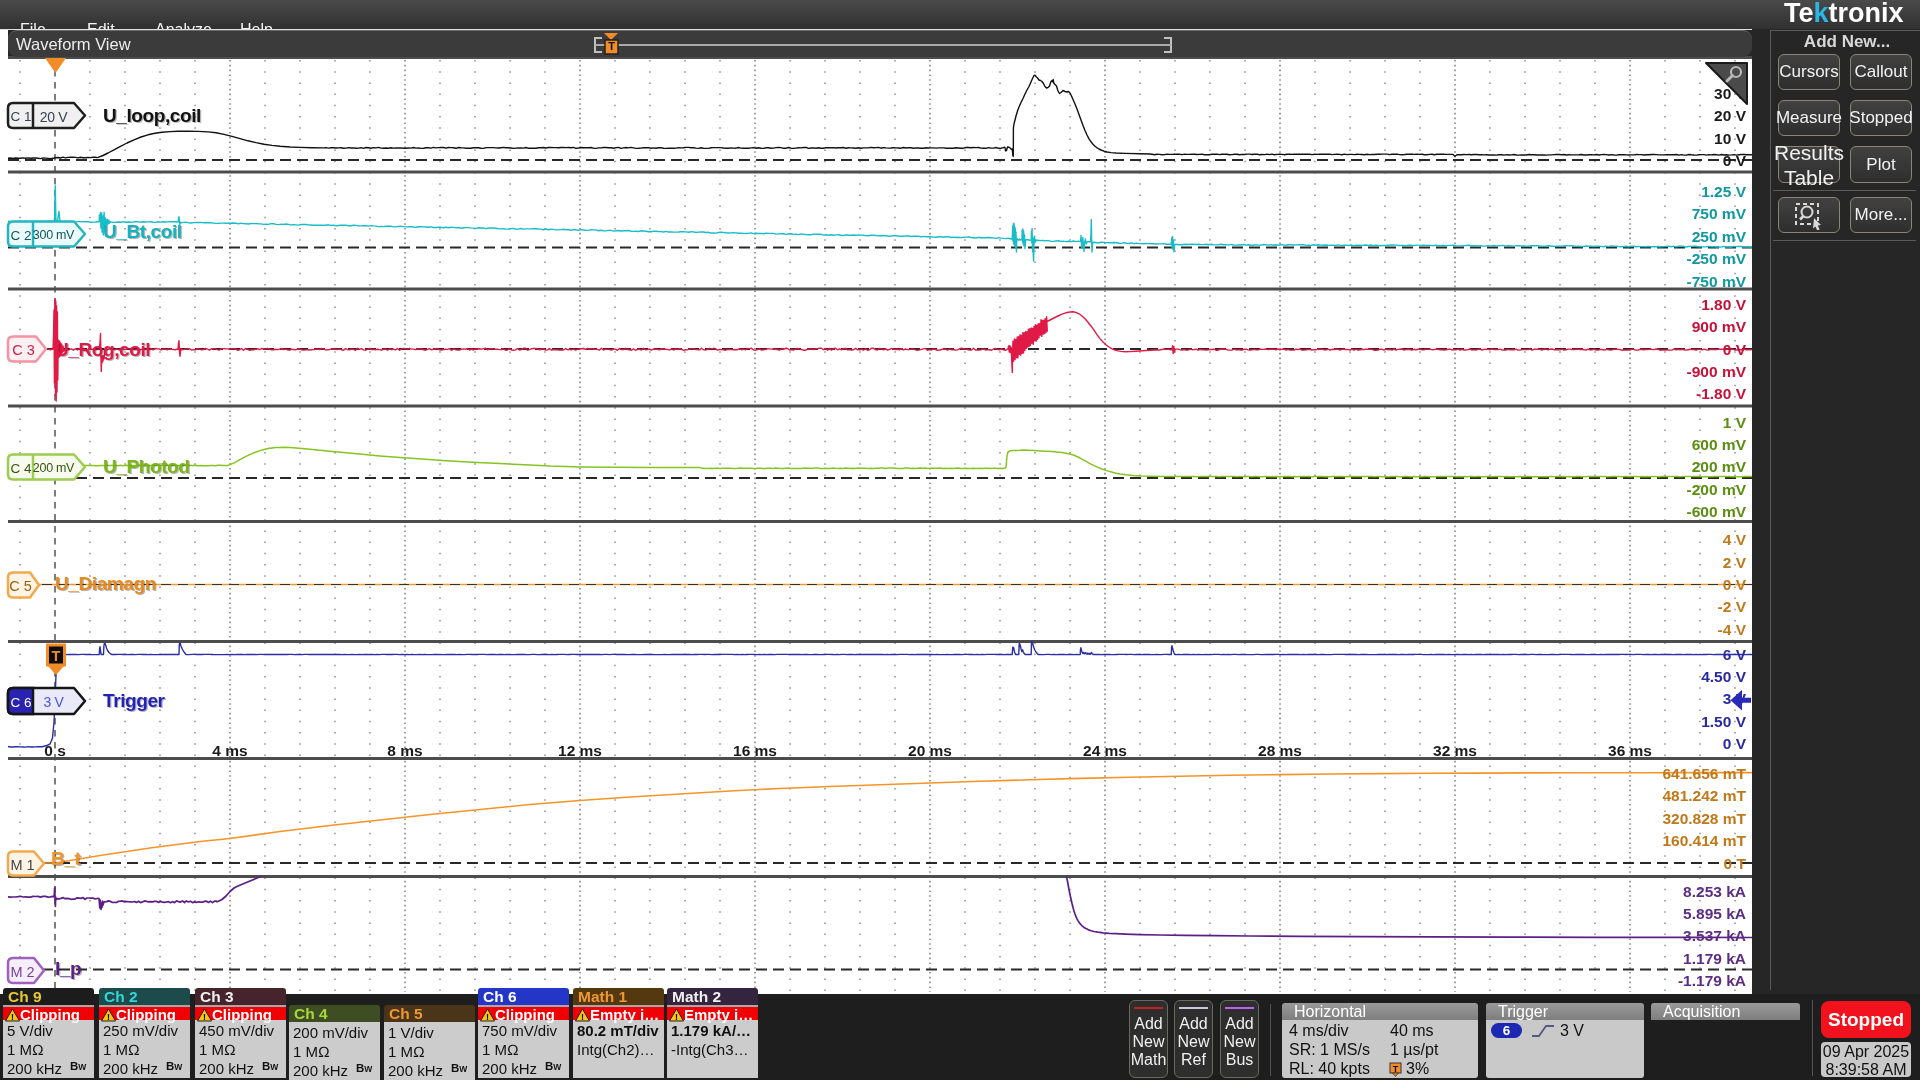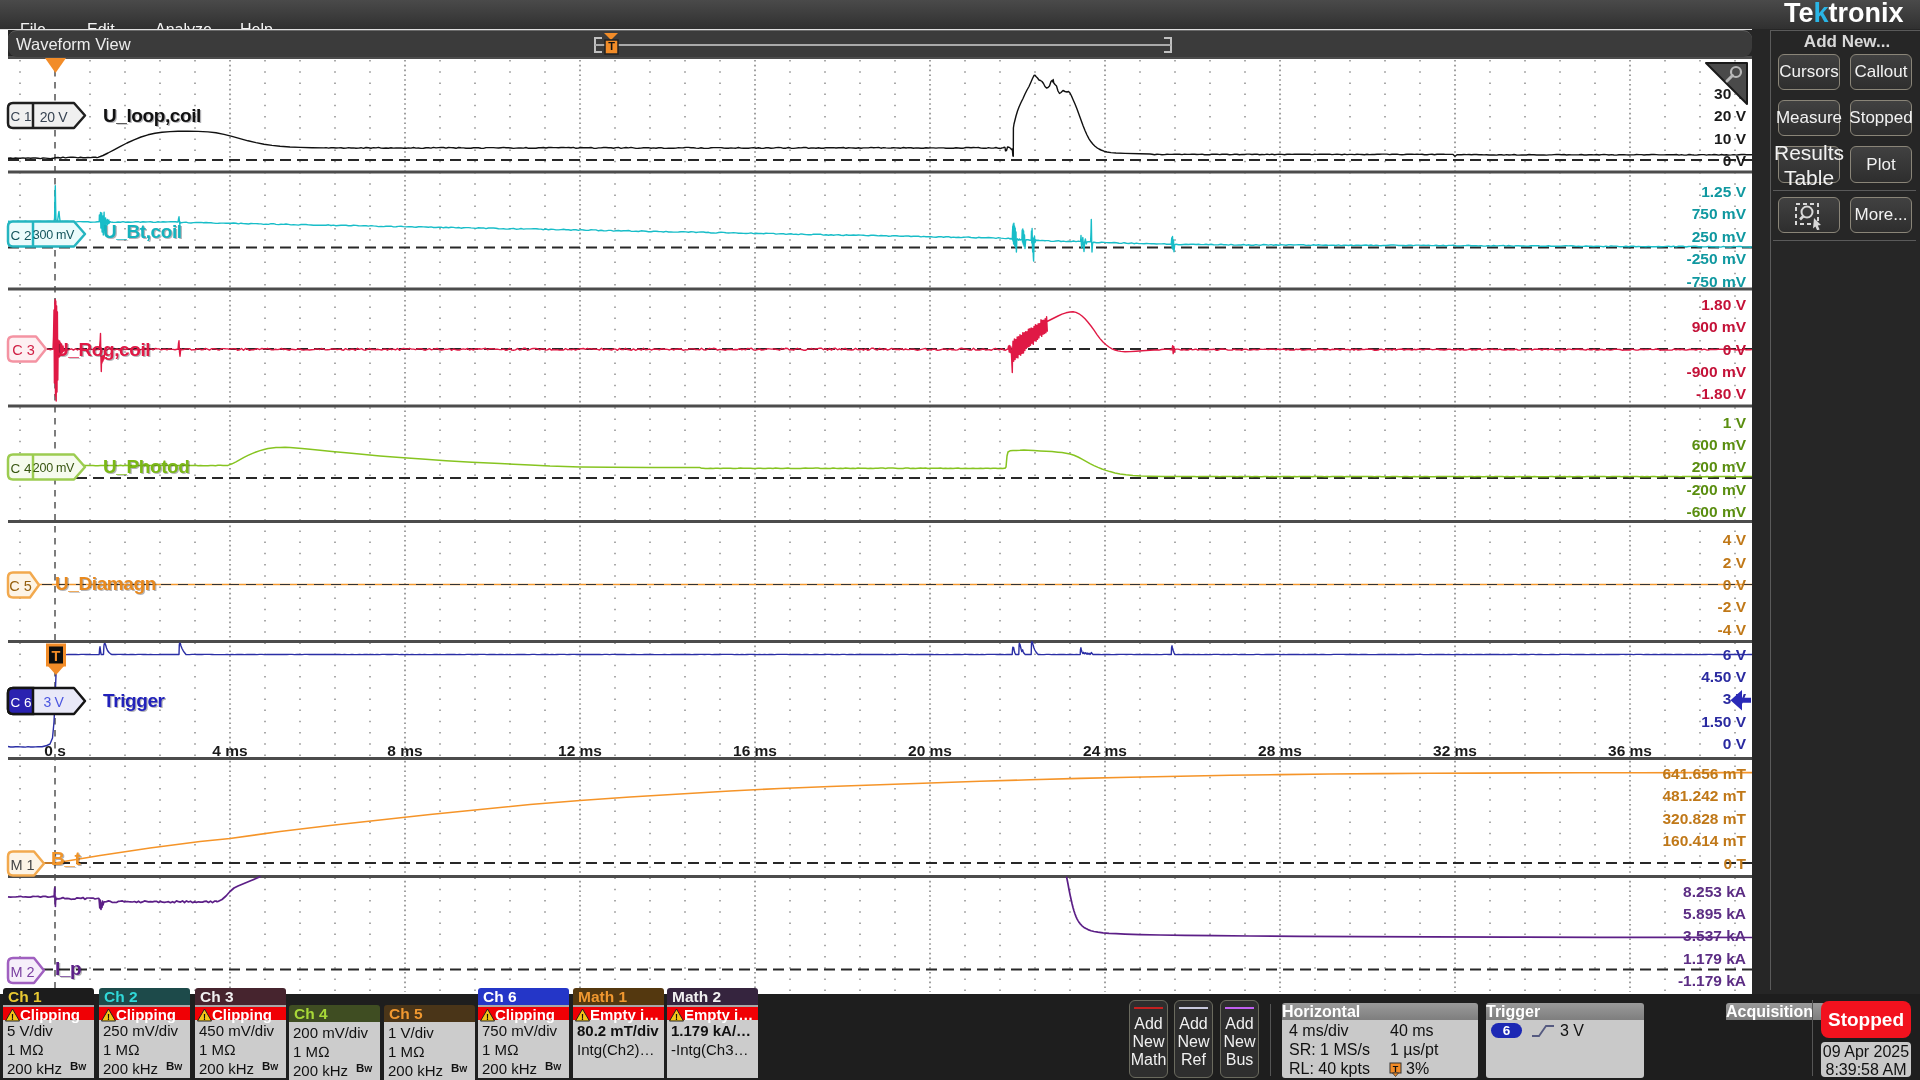--- a/index.html
+++ b/index.html
@@ -15,22 +15,22 @@
 .sbtn { position:absolute; width:62px; background:linear-gradient(#414141,#2e2e2e);
   border:1px solid #8a8578; border-radius:6px; color:#f2f2f2; font-size:17px;
   display:flex; align-items:center; justify-content:center; text-align:center; height:36px; }
 .badge { position:absolute; width:91px; top:988px; height:92px; }
 .badge .hd { height:17px; font-size:15.5px; font-weight:bold; padding-left:5px; line-height:17px;
   border-radius:3px 3px 0 0; }
 .badge .clip { height:15px; background:#f00005; color:#fff; font-size:15px; font-weight:bold;
   line-height:15px; padding-left:2px; border-top:2px solid #a8a8a8; }
 .badge .body { background:#cccccc; color:#111; font-size:15px; line-height:19px; padding:1px 0 0 4px; height:58px; }
 .panel { position:absolute; top:1003px; border-radius:3px; overflow:hidden; }
-.panel .ph { background:linear-gradient(#9a9a9a,#7e7e7e); color:#fff; font-weight:bold;
-  font-size:16px; height:17px; line-height:17px; padding-left:0; }
+.panel .ph { background:linear-gradient(#9a9a9a,#7e7e7e); color:#fff; font-weight:normal;
+  font-size:16px; height:17px; line-height:17px; padding-left:12px; }
 .panel .pb { background:#c9c9c9; color:#111; font-size:16px; position:relative; }
 </style></head>
 <body>
 <svg width="1920" height="1080" viewBox="0 0 1920 1080" style="position:absolute;left:0;top:0;font-family:'Liberation Sans',sans-serif">
 <rect x="0" y="30" width="8" height="964" fill="#ffffff"></rect>
 <rect x="8" y="57" width="1744" height="937" fill="#ffffff"></rect>
 <path d="M20,60V992 M90,60V992 M125,60V992 M160,60V992 M195,60V992 M265,60V992 M300,60V992 M335,60V992 M370,60V992 M440,60V992 M475,60V992 M510,60V992 M545,60V992 M615,60V992 M650,60V992 M685,60V992 M720,60V992 M790,60V992 M825,60V992 M860,60V992 M895,60V992 M965,60V992 M1000,60V992 M1035,60V992 M1070,60V992 M1140,60V992 M1175,60V992 M1210,60V992 M1245,60V992 M1315,60V992 M1350,60V992 M1385,60V992 M1420,60V992 M1490,60V992 M1525,60V992 M1560,60V992 M1595,60V992 M1665,60V992 M1700,60V992 M1735,60V992" stroke="#8f8f8f" stroke-width="1.5" stroke-dasharray="1.5 9.7" fill="none"></path>
 <path d="M230,60V992 M405,60V992 M580,60V992 M755,60V992 M930,60V992 M1105,60V992 M1280,60V992 M1455,60V992 M1630,60V992" stroke="#606060" stroke-width="1.2" stroke-dasharray="1.6 3.2" fill="none"></path>
 <path d="M55,58V992" stroke="#474747" stroke-width="1.4" stroke-dasharray="6.5 5.5" fill="none"></path>
 <path d="M8,160H1752" stroke="#282828" stroke-width="1.8" stroke-dasharray="11 6" fill="none"></path>
@@ -190,21 +190,21 @@
   <rect x="4" y="4" width="22" height="20" fill="none" stroke="#d8d8d8" stroke-width="2" stroke-dasharray="4 3"></rect>
   <circle cx="15" cy="12" r="5.5" fill="none" stroke="#d8d8d8" stroke-width="2"></circle>
   <line x1="11.5" y1="16" x2="8" y2="19.5" stroke="#d8d8d8" stroke-width="2.6"></line>
   <path d="M22,18 l7,7 -3.2,0.4 1.8,4 -2.4,1 -1.8,-4 -2.4,2.2 Z" fill="#d8d8d8"></path>
  </svg>
 </div>
 <div class="sbtn" style="left:1850px;top:197px">More...</div>
 <div class="abs" style="left:1773px;top:240px;width:143px;height:1px;background:#5a5a5a"></div>
 <div class="abs" id="bottombar"></div>
 <div class="badge" style="left:3px;top:988px;height:92px">
-    <div class="hd" style="background:#1c1c1c;color:#e8c832">Ch 1</div>
+    <div class="hd" style="background:#1c1c1c;color:#e8c832">Ch 9</div>
     <div class="clip"><svg width="15" height="14" style="vertical-align:-2px">
         <path d="M7.5,1 L14.5,13 L0.5,13 Z" fill="#f5c518" stroke="#222" stroke-width="1"></path>
         <text x="7.5" y="12" text-anchor="middle" font-size="9" font-weight="bold" fill="#111">!</text>
       </svg>Clipping</div>
     <div class="body">
       <div style="white-space:nowrap">5 V/div</div>
       <div style="white-space:nowrap">1 MΩ</div>
       <div style="white-space:nowrap">200 kHz<span style="font-size:11.5px;font-weight:bold;position:absolute;margin-left:8px;margin-top:-2px">B<span style="font-size:8.5px">W</span></span></div>
     </div>
   </div>
@@ -305,17 +305,17 @@
 <div class="panel" style="left:1486px;width:158px;height:75px">
  <div class="ph">Trigger</div>
  <div class="pb" style="height:58px">
   <span style="position:absolute;left:5px;top:3px;width:31px;height:15px;background:#1c28b4;border-radius:8px;color:#fff;font-size:13.5px;font-weight:bold;text-align:center;line-height:15px">6</span>
   <svg width="26" height="16" style="position:absolute;left:44px;top:3px">
         <polyline points="2,13 9,13 16,3 24,3" stroke="#555a80" stroke-width="1.8" fill="none"></polyline>
       </svg>
   <span style="position:absolute;left:74px;top:2px">3 V</span>
  </div>
   </div>
-<div class="panel" style="left:1726px;width:149px;height:75px">
+<div class="panel" style="left:1651px;width:149px;height:75px">
  <div class="ph">Acquisition</div>
   </div>
 <div class="abs" style="left:1812px;top:1000px;width:1px;height:76px;background:#555"></div>
 <div class="abs" style="left:1821px;top:1001px;width:90px;height:37px;background:#f2121e;border-radius:8px;color:#fff;font-weight:bold;font-size:19px;display:flex;align-items:center;justify-content:center">Stopped</div>
 <div class="abs" style="left:1821px;top:1042px;width:90px;height:35px;background:#c9c9c9;border-radius:4px;color:#111;font-size:16px;text-align:center;line-height:17.5px;padding-top:1px">09 Apr 2025<br>8:39:58 AM</div>
 </body></html>

